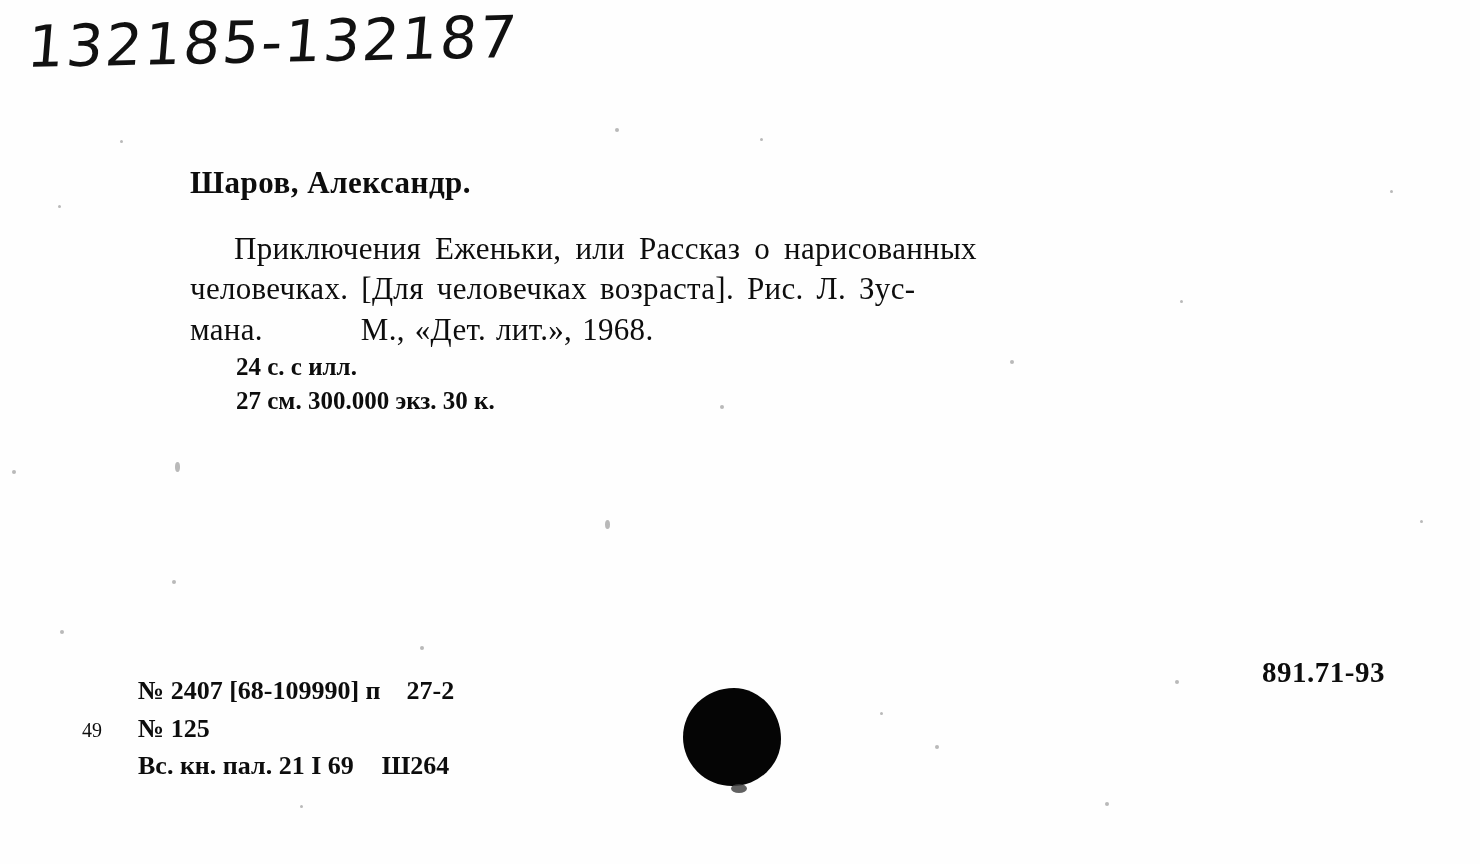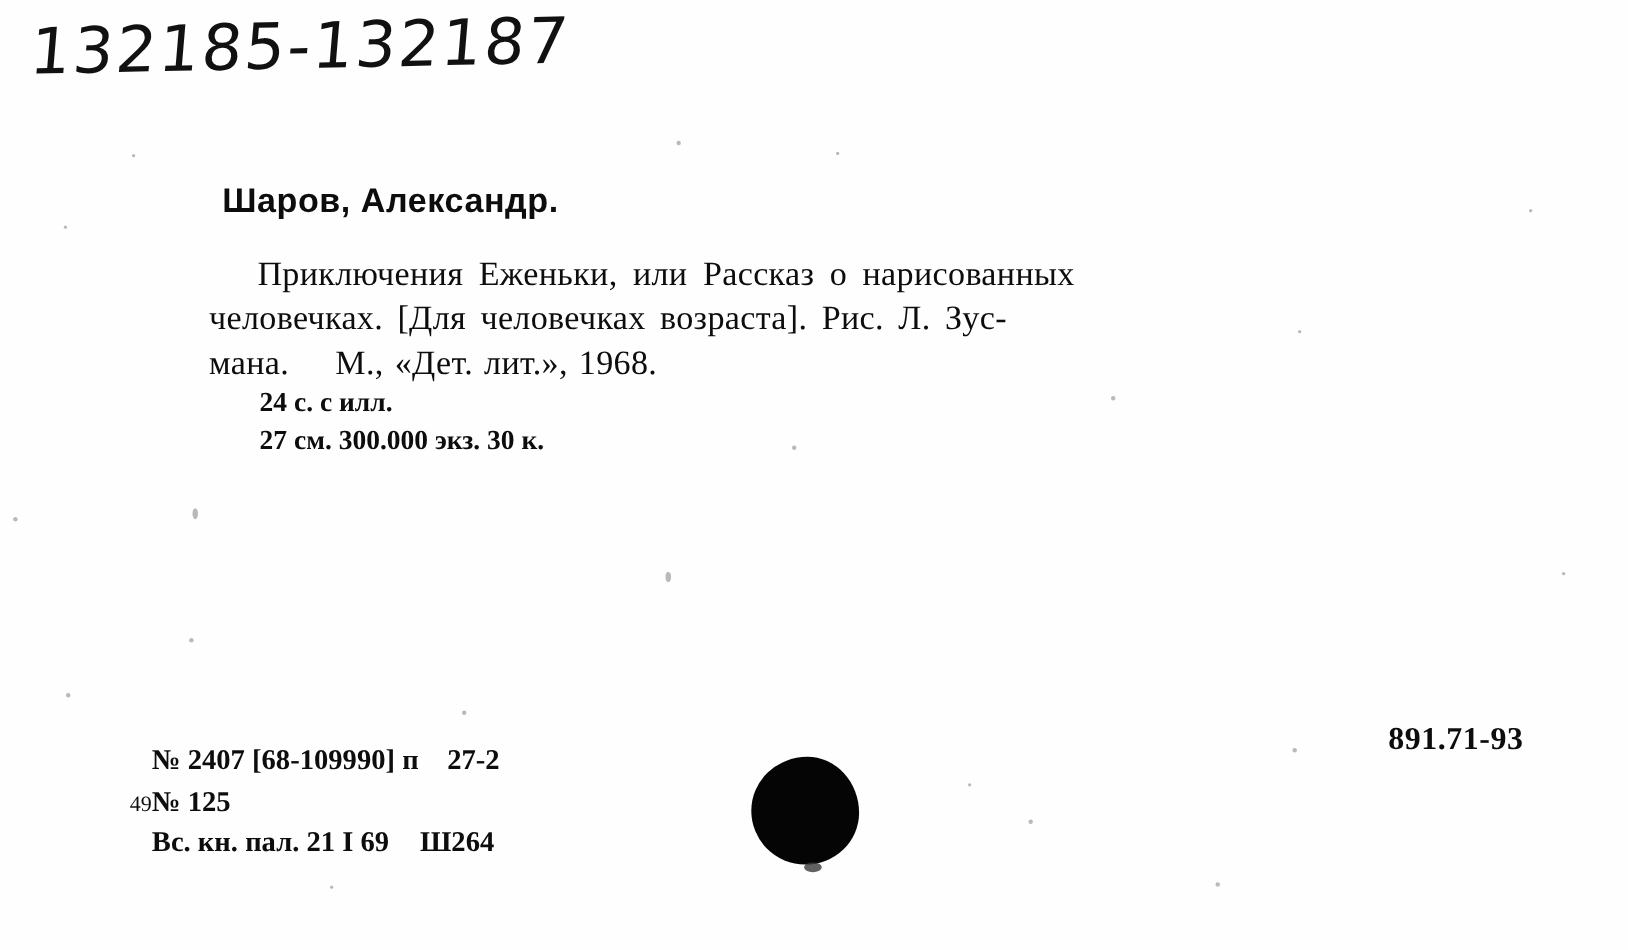--- a/index.html
+++ b/index.html
@@ -41,42 +41,41 @@
 
   
   #body-block {
     position: absolute;
     left: 190px;
     top: 165px;
     width: 1190px;
   }
 
   #author-line {
-    font-family: Liberation Sans, sans-serif;
+    font-family: Liberation Serif, serif;
     font-weight: bold;
     font-size: 31px;
     letter-spacing: 0.5px;
     margin-bottom: 6px;
-    margin-left: 12px;
   }
 
   #title-block {
     font-family: "Liberation Serif", serif;
     font-size: 31px;
     line-height: 1.30;
     letter-spacing: 0.3px;
   }
   #title-line-1 {
     text-indent: 44px;
     word-spacing: 6px;
     margin-top: 28px;
   }
   #title-line-2 { word-spacing: 5px; }
   #title-line-3 { word-spacing: 2px; }
-  #title-line-3 .imprint { margin-left: 42px; }
+  #title-line-3 .imprint { margin-left: 98px; }
 
   #collation {
     margin-left: 46px;
     font-family: "Liberation Serif", serif;
     font-weight: bold;
     font-size: 25px;
     line-height: 1.35;
   }
 
   
@@ -93,21 +92,20 @@
 
   
   #footer-block {
     position: absolute;
     left: 82px;
     top: 672px;
     font-family: "Liberation Serif", serif;
     font-weight: bold;
     font-size: 26px;
     line-height: 1.45;
-    text-align: right;
   }
   .foot-row { display: flex; align-items: baseline; white-space: pre; }
   #shelf-number {
     display: inline-block;
     width: 56px;
     font-weight: normal;
     font-size: 20px;
   }
   .foot-indent { display: inline-block; width: 56px; }
   .gap-wide { display: inline-block; width: 28px; }

